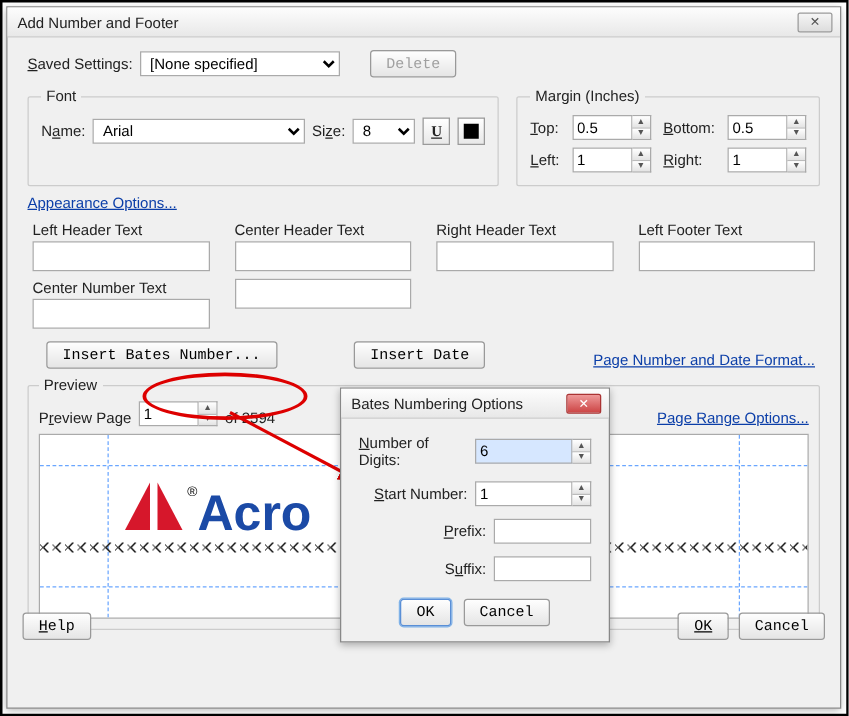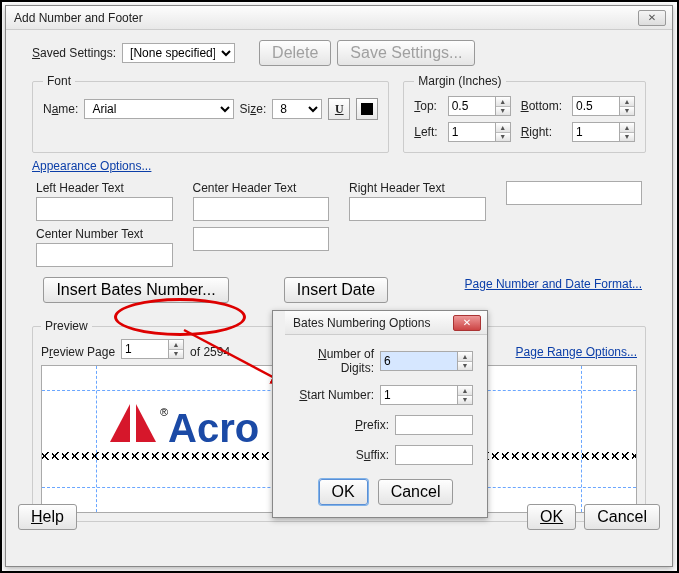--- a/index.html
+++ b/index.html
@@ -3,26 +3,26 @@
 <meta charset="utf-8">
 <style>
   * { box-sizing: border-box; }
   body { margin: 0; font-family: "Segoe UI", Tahoma, Arial, sans-serif; font-size: 12px; color: #222; background: #fff; }
   .outer { border: 2px solid #000; width: 679px; height: 573px; position: relative; background: #fff; }
   .window { position: absolute; background: #f0f0f0; border: 1px solid #888; box-shadow: 0 2px 6px rgba(0,0,0,0.3); }
   .main-window { left: 3px; top: 3px; right: 4px; bottom: 4px; background: #f0f0f0; }
   .titlebar { height: 24px; background: linear-gradient(#fdfdfd, #e8e8e8); border-bottom: 1px solid #ccc; display: flex; align-items: center; padding: 0 6px 0 8px; }
   .titlebar .title { flex: 1; font-size: 12px; }
   .close-btn { width: 28px; height: 16px; border: 1px solid #999; border-radius: 2px; background: linear-gradient(#f5f5f5,#ddd); display: flex; align-items: center; justify-content: center; font-size: 10px; color: #555; }
-  .body { padding: 10px 26px; position: relative; }
+  .body { padding: 10px 16px; position: relative; }
   .row { display: flex; align-items: center; gap: 6px; margin-bottom: 8px; }
   .lbl { }
   .underline { text-decoration: underline; }
   select, input[type=text] { border: 1px solid #aaa; background: #fff; font-family: inherit; font-size: 12px; padding: 1px 3px; height: 20px; }
-  .btn { border: 1px solid #999; background: linear-gradient(#fefefe,#e5e5e5); border-radius: 3px; padding: 3px 12px; font-family: Liberation Sans, sans-serif; font-size: 16px; cursor: default; }
+  .btn { border: 1px solid #999; background: linear-gradient(#fefefe,#e5e5e5); border-radius: 3px; padding: 3px 12px; font-family: Liberation Mono, monospace; font-size: 12px; cursor: default; }
   .btn.disabled { color: #a0a0a0; }
   .btn.default { border-color: #5a8fd6; box-shadow: 0 0 0 1px #7fb2e8; }
   fieldset { border: 1px solid #ccc; border-radius: 2px; padding: 8px 10px 10px; margin: 0 0 8px 0; }
   legend { padding: 0 4px; font-size: 12px; }
   .font-margin-row { display: flex; gap: 14px; align-items: stretch; }
   .font-fs { flex: 1; }
   .margin-fs { width: 214px; }
   .iconbtn { width: 22px; height: 22px; border: 1px solid #999; background: linear-gradient(#fff,#e8e8e8); display: flex; align-items: center; justify-content: center; font-size: 12px; }
   .iconbtn .u { text-decoration: underline; font-weight: bold; font-family: "Times New Roman", serif; }
   .iconbtn .sq { width: 12px; height: 12px; background: #000; }
@@ -49,47 +49,46 @@
   .logo { position: absolute; top: 38px; left: 68px; display: flex; align-items: baseline; gap: 12px; font-family: "Segoe UI", Arial, sans-serif; font-weight: bold; }
   .adobe-mark { display:inline-block; position:relative; width:46px; height:38px; }
   .adobe-mark::before, .adobe-mark::after { content:""; position:absolute; width:0; height:0; border-style:solid; }
   .adobe-mark::before { left:0; bottom:0; border-width: 0 0 38px 20px; border-color: transparent transparent #d6172b transparent; }
   .adobe-mark::after { right:0; bottom:0; border-width: 0 20px 38px 0; border-color: transparent transparent #d6172b transparent; }
   .adobe-reg { position:absolute; top:2px; right:-12px; font-size:11px; font-weight:normal; color:#000; }
   .acro { color: #1b4aa6; font-size: 40px; letter-spacing: 0; }
   .footer-btns { position: absolute; left: 12px; right: 12px; bottom: 10px; display: flex; }
   .footer-btns .right { margin-left: auto; display:flex; gap:8px; }
   
-  .sub-window { left: 270px; top: 308px; width: 216px; padding-left: 12px; }
+  .sub-window { left: 270px; top: 308px; width: 216px; }
   .sub-body { padding: 12px 14px 12px; }
   .form-row { display: flex; align-items: center; justify-content: flex-end; gap: 6px; margin-bottom: 10px; }
-  .form-row .lbl { text-align: right; }
+  .form-row .lbl { }
   .form-row input { width: 78px; }
   .sub-footer { display:flex; justify-content:center; gap:10px; padding-top:4px; }
   .arrow-svg { position:absolute; pointer-events:none; }
 </style>
 </head>
 <body>
 
 <div class="outer">
   <div class="window main-window">
     <div class="titlebar">
       <span class="title">Add Number and Footer</span>
       <div class="close-btn">✕</div>
     </div>
     <div class="body">
 
       <div class="row">
         <span class="lbl"><span class="underline">S</span><span>aved Settings:</span></span>
 
-        <select style="width:113px">
+        <select style="width:160px">
           <option>[None specified]</option>
         </select>
         <button class="btn disabled" style="margin-left:18px">Delete</button>
-        <button class="btn disabled">Save Settings...</button>
       </div>
 
       <div class="font-margin-row">
         <fieldset class="font-fs">
           <legend>Font</legend>
           <div class="row" style="margin:2px 0 0">
             <span><span>N</span><span class="underline">a</span><span>me:</span></span>
             <select style="flex:1">
               <option>Arial</option>
             </select>
@@ -147,29 +146,29 @@
 
       <div style="margin:-2px 0 8px"><span class="link">Appearance Options...</span></div>
 
       <div class="hf-grid">
         <div><div class="hlbl">Left Header Text</div>
           <input type="text" style=""></div>
         <div><div class="hlbl">Center Header Text</div>
           <input type="text" style=""></div>
         <div><div class="hlbl">Right Header Text</div>
           <input type="text" style=""></div>
+        <div><div class="hlbl">Left Footer Text</div>
+          <input type="text" style=""></div>
+        <div><div class="hlbl">Center Number Text</div>
+          <input type="text" style=""></div>
         <div>
           <input type="text" style=""></div>
-        <div><div class="hlbl">Center Number Text</div>
-          <input type="text" style=""></div>
-        <div>
-          <input type="text" style=""></div>
-      </div>
-
-      <div style="display:flex; align-items:flex-start; margin:8px 4px 16px">
+      </div>
+
+      <div style="display:flex; align-items:flex-end; margin:8px 4px 6px">
         <div style="flex:0 0 33%; text-align:center">
           <button class="btn">Insert Bates Number...</button>
         </div>
         <div style="flex:0 0 33%; text-align:center">
           <button class="btn">Insert Date</button>
         </div>
         <div style="flex:1; text-align:right">
           <span class="link">Page Number and Date Format...</span>
         </div>
       </div>

